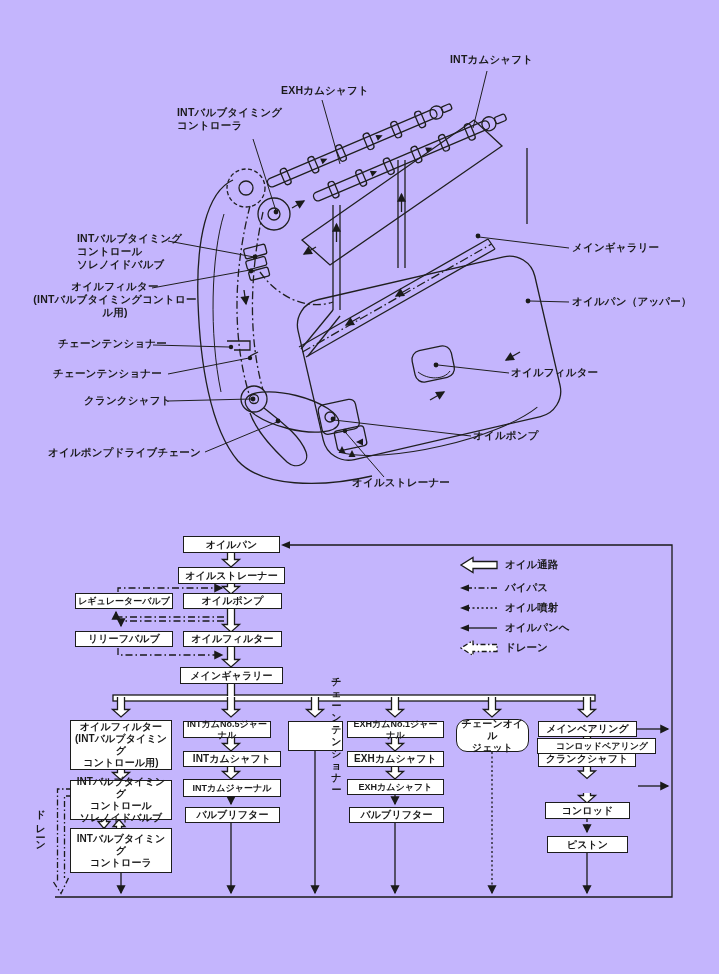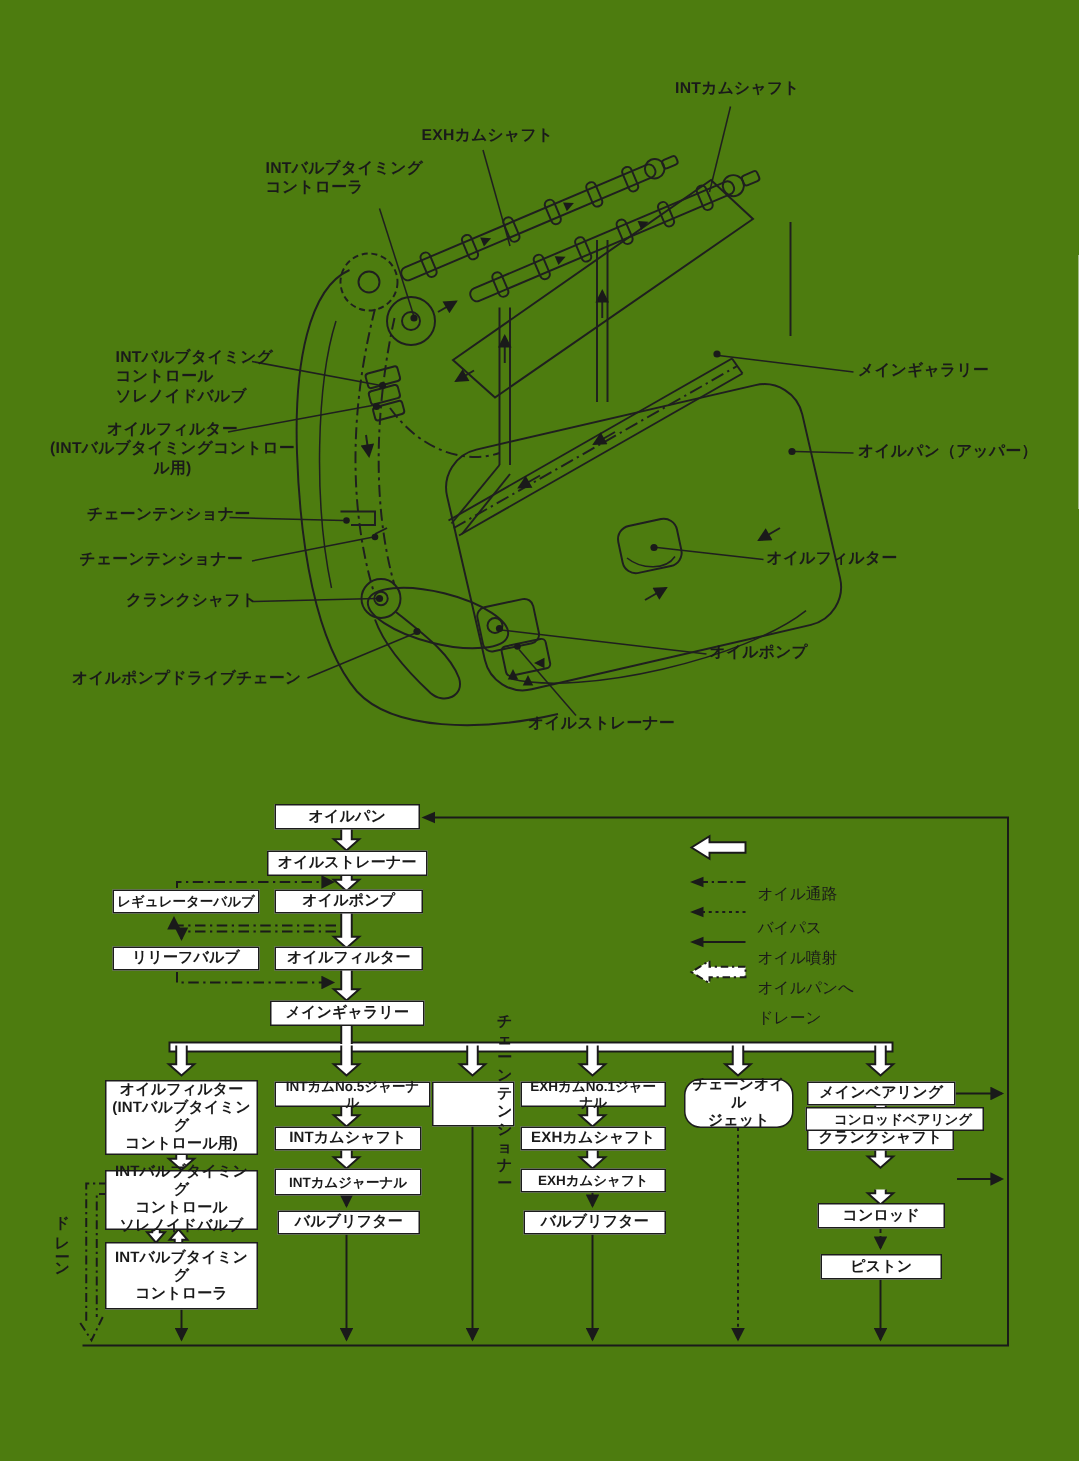--- a/index.html
+++ b/index.html
@@ -1,35 +1,35 @@
 <!DOCTYPE html>
 <html><head>
 <meta charset="utf-8">
 <style>
   html,body{margin:0;padding:0;background:#e8e8e6;}
   .stage{
     position:relative;width:719px;height:974px;margin:0 auto;
-    background:#4d7c0f;overflow:hidden;
+    background:#c4b5fd;overflow:hidden;
     font-family:"Liberation Sans","DejaVu Sans",sans-serif;
     color:#1a1a1a;
   }
   svg.art{position:absolute;left:0;top:0;}
   .ilabel{
     position:absolute;font-size:10.5px;font-weight:bold;line-height:1.22;
     white-space:pre-line;letter-spacing:0.2px;
   }
   .fbox{
     position:absolute;box-sizing:border-box;border:1.4px solid #1c1c1c;background:#fff;
     display:flex;align-items:center;justify-content:center;text-align:center;
     font-size:10px;font-weight:bold;line-height:1.2;white-space:pre-line;
     letter-spacing:0.1px;padding:1px 2px;
   }
   .fbox.small{font-size:9px;letter-spacing:0;}
   .legend-label{
-    position:absolute;font-size:10.5px;font-weight:normal;white-space:nowrap;margin-top:31px;
+    position:absolute;font-size:10.5px;font-weight:bold;white-space:nowrap;
   }
   .drain-label{
     position:absolute;font-size:10px;font-weight:bold;
     writing-mode:vertical-rl;text-orientation:mixed;letter-spacing:3px;
   }
 </style>
 </head>
 <body>
 
 <div class="stage">
@@ -298,21 +298,21 @@
 
   <div class="fbox" style="left:70px;top:720px;width:102px;height:50px;">オイルフィルター
 (INTバルブタイミング
 コントロール用)</div>
   <div class="fbox" style="left:70px;top:780px;width:102px;height:40px;">INTバルブタイミング
 コントロール
 ソレノイドバルブ</div>
   <div class="fbox" style="left:70px;top:828px;width:102px;height:45px;">INTバルブタイミング
 コントローラ</div>
 
-  <div class="fbox small" style="left:183px;top:721px;width:104px;height:17px;">INTカムNo.5ジャーナル</div>
+  <div class="fbox small" style="left:183px;top:721px;width:88px;height:17px;">INTカムNo.5ジャーナル</div>
   <div class="fbox" style="left:183px;top:751px;width:98px;height:16px;">INTカムシャフト</div>
   <div class="fbox small" style="left:183px;top:779px;width:98px;height:18px;">INTカムジャーナル</div>
   <div class="fbox" style="left:185px;top:807px;width:95px;height:16px;">バルブリフター</div>
 
   <div class="fbox" style="left:288px;top:721px;width:55px;height:30px;padding-left:44px;">チェーン
 テンショナー</div>
 
   <div class="fbox small" style="left:347px;top:721px;width:97px;height:17px;">EXHカムNo.1ジャーナル</div>
   <div class="fbox" style="left:347px;top:751px;width:97px;height:16px;">EXHカムシャフト</div>
   <div class="fbox small" style="left:347px;top:779px;width:97px;height:16px;">EXHカムシャフト</div>

